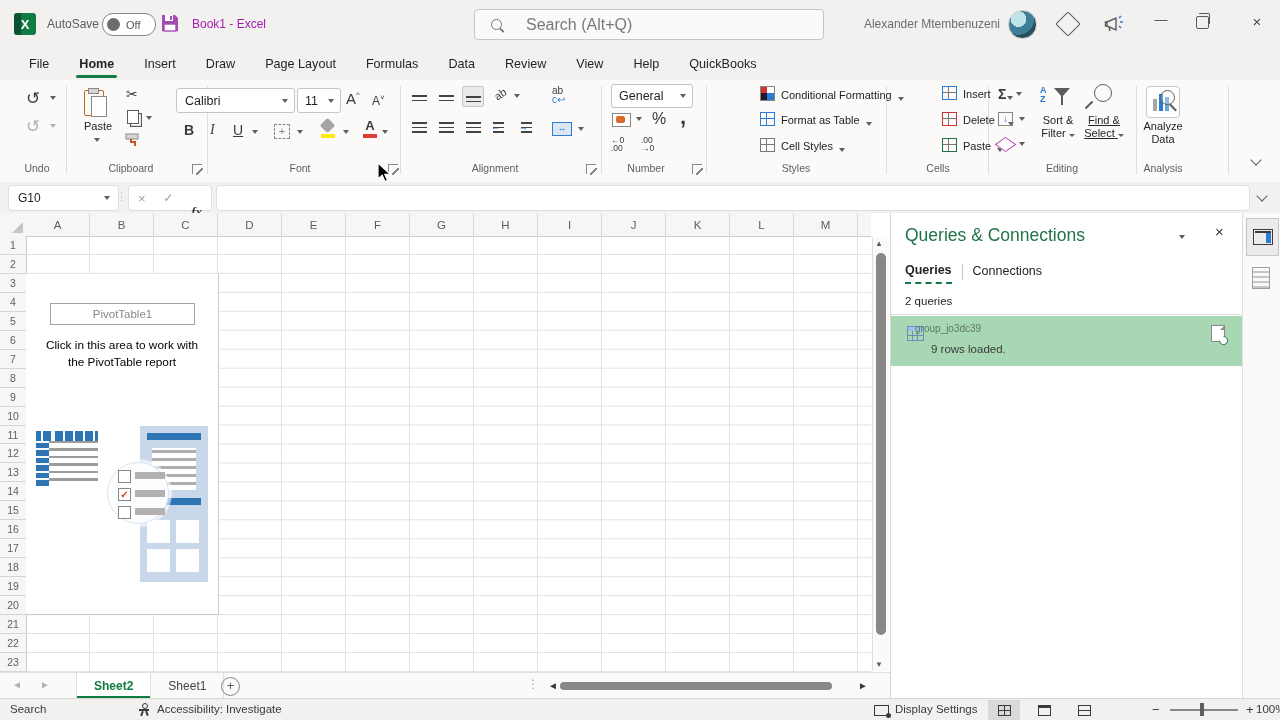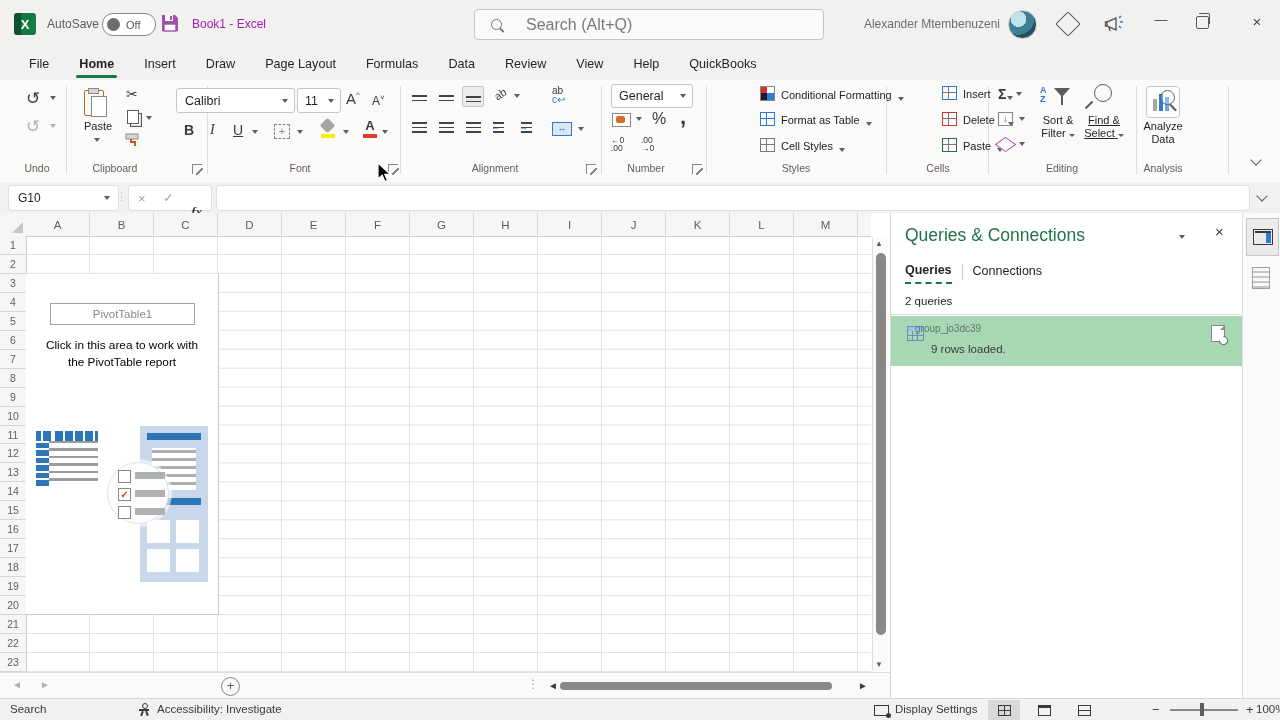--- a/index.html
+++ b/index.html
@@ -275,21 +275,21 @@
     </div>
     <div class="abs rbtn-lbl" style="left:80px;top:40px;width:36px;text-align:center;">Paste</div>
     <span class="dd abs" style="left:94px;top:58px;"></span>
     <div class="abs glyph" style="left:126px;top:6px;font-size:14px;">✂</div>
     <div class="abs" style="left:127px;top:30px;width:10px;height:12px;border:1.2px solid #5c5b5a;background:#fff;box-shadow:3px 3px 0 -1.2px #fff,3px 3px 0 0 #5c5b5a;"></div>
     <span class="dd abs" style="left:146px;top:36px;"></span>
     <svg class="abs" style="left:124px;top:52px;" width="18" height="16" viewBox="0 0 18 16">
       <rect x="2" y="2" width="12" height="5" fill="#d8d6d4" stroke="#8a8886"></rect>
       <path d="M7 7 v3 h4 v4" stroke="#c05c20" stroke-width="2" fill="none"></path>
     </svg>
-    <div class="gl" style="left:60px;width:110px;">Clipboard</div>
+    <div class="gl" style="left:76px;width:110px;">Clipboard</div>
     <span class="launch" style="left:192px;"></span>
 
     <div class="combo" style="left:176px;top:8px;width:117px;height:23px;">
       <span style="margin-left:8px;">Calibri</span>
       <span class="dd"></span>
     </div>
     <div class="combo" style="left:297px;top:8px;width:42px;height:23px;">
       <span style="margin-left:7px;">11</span>
       <span class="dd"></span>
     </div>
@@ -509,20 +509,24 @@
     <div id="vscroll">
       <span id="vscroll-up">▲</span>
       <div id="vscroll-thumb"></div>
       <span id="vscroll-down">▼</span>
     </div>
   </div>
 
   <div id="sheetbar" class="abs">
     <span id="tab-nav-left">◄</span>
     <span id="tab-nav-right">►</span>
+    <div id="sheet-tabs">
+        <div class="sheet-tab active">Sheet2</div>
+        <div class="sheet-tab">Sheet1</div>
+      </div>
     <div id="add-sheet">+</div>
     <span id="hs-dots">⋮</span>
     <span id="hs-left">◄</span>
     <div id="hs-thumb"></div>
     <span id="hs-right">►</span>
   </div>
 
   <div id="statusbar" class="abs">
     <span id="status-ready">Search</span>
     <span id="acc-icon">

